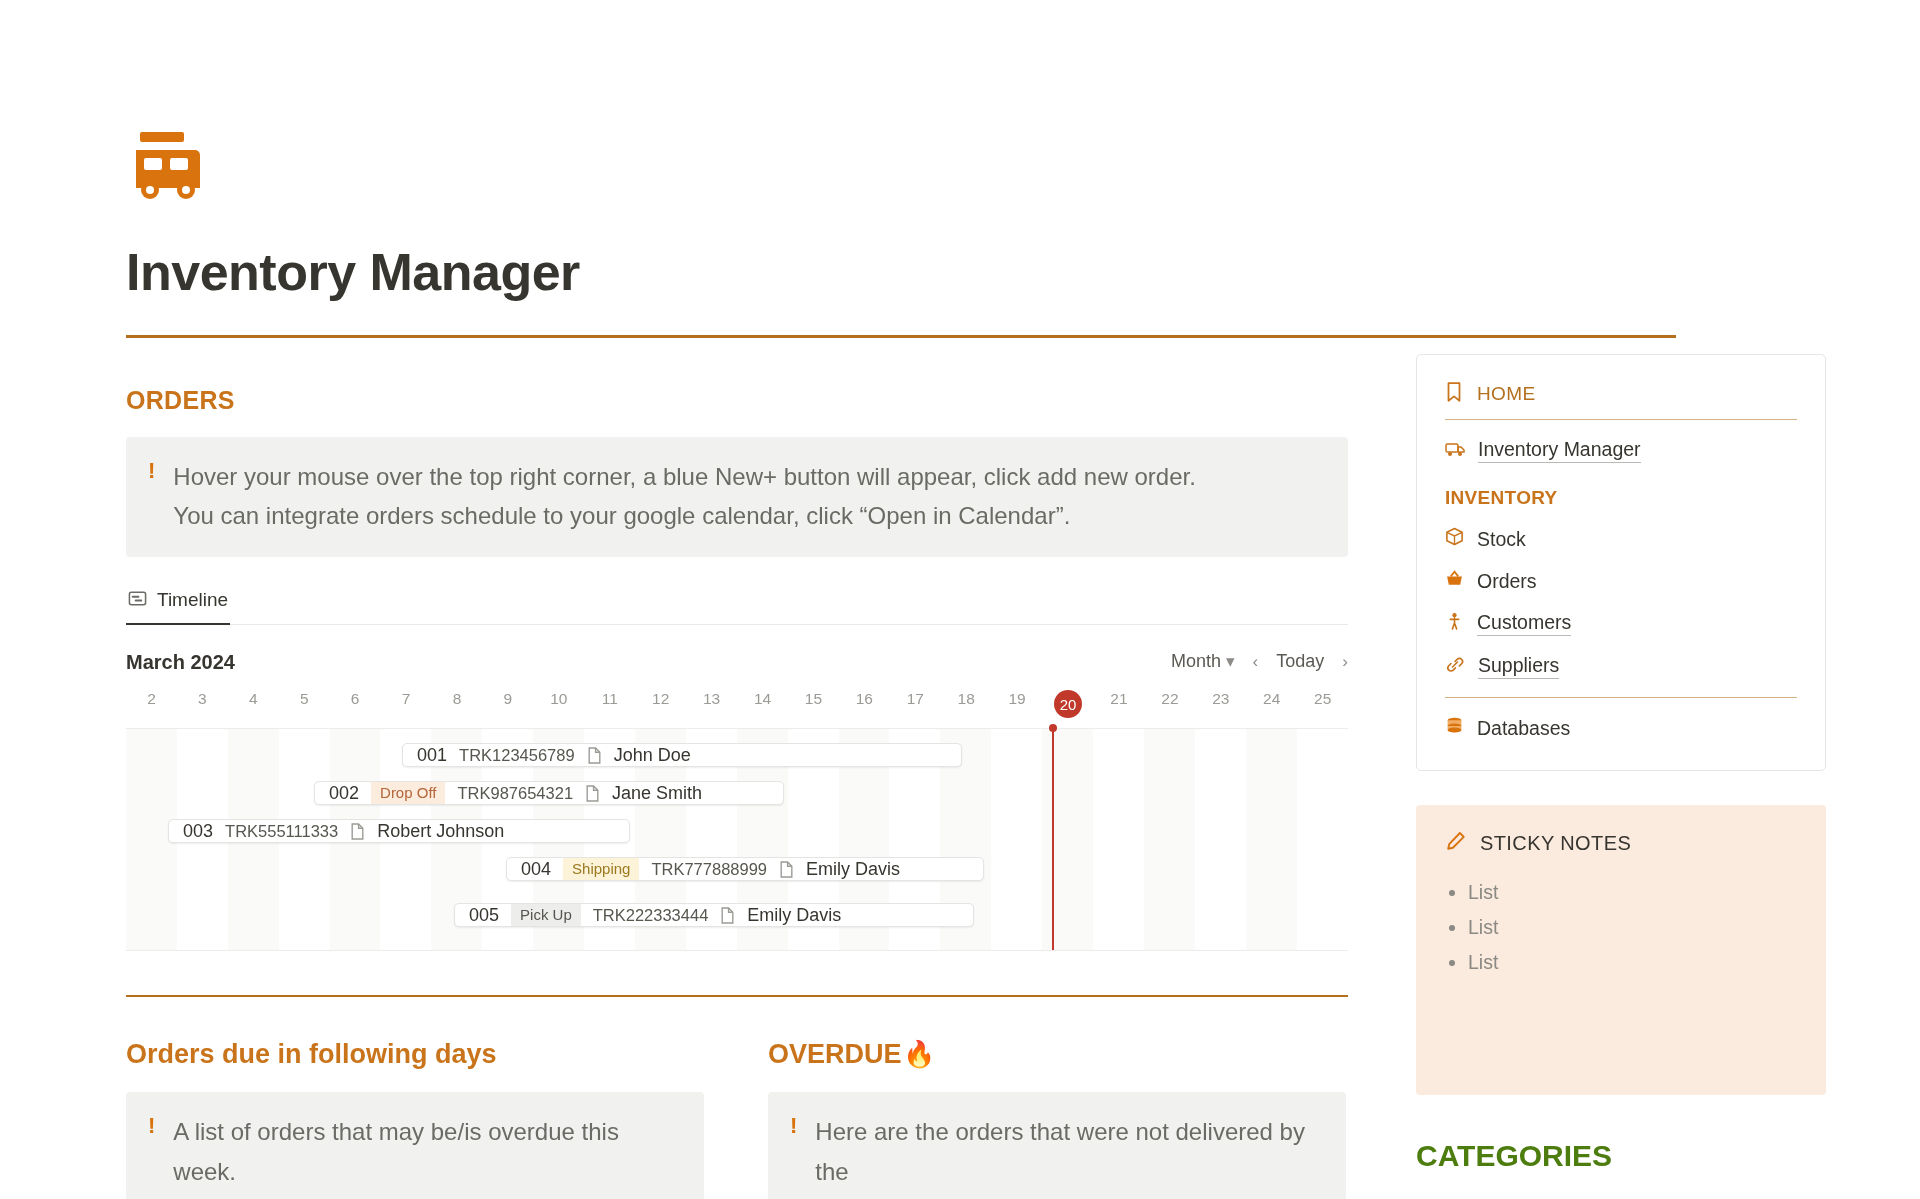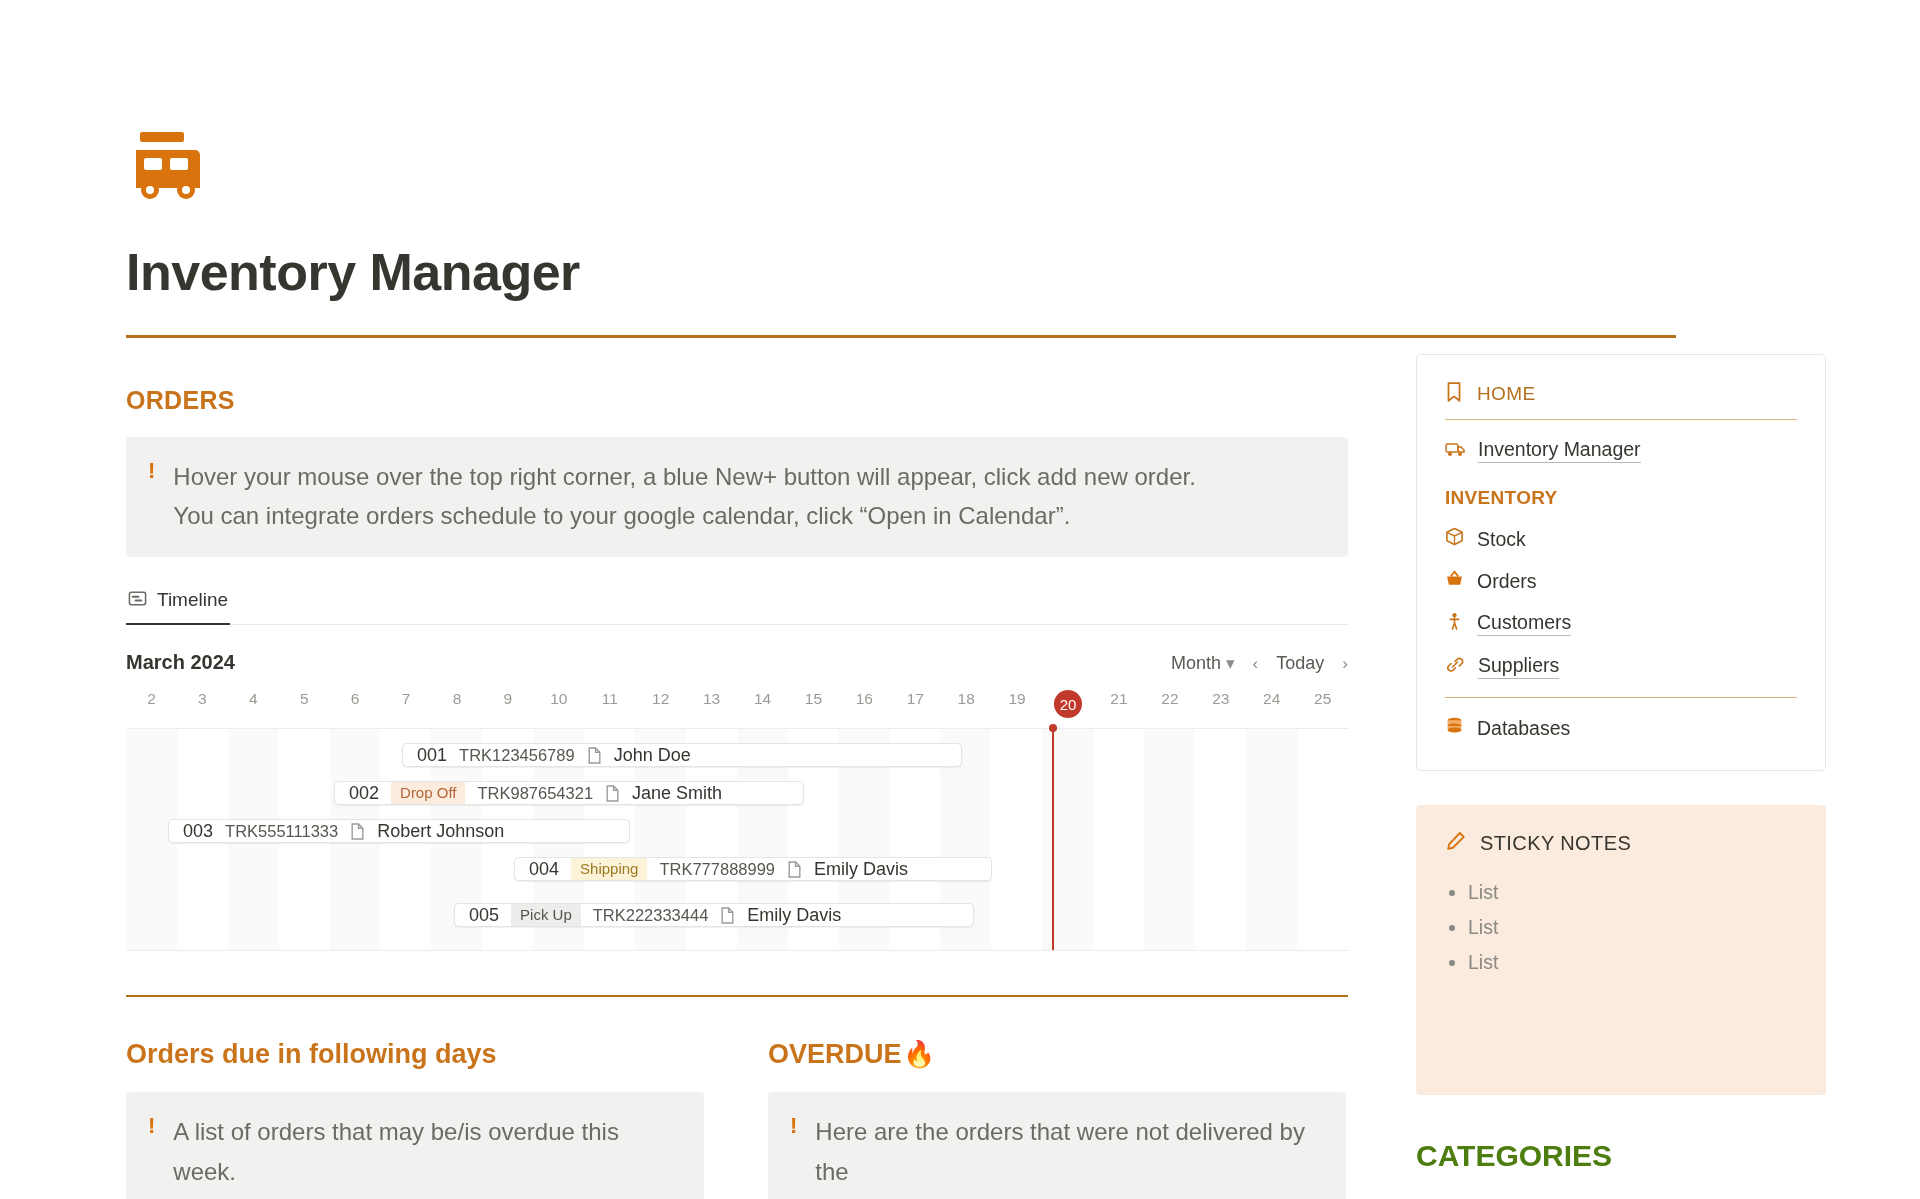--- a/index.html
+++ b/index.html
@@ -72,21 +72,21 @@
     font-size: 19px;
     color: #37352f;
     border-bottom: 2px solid #37352f;
     margin-bottom: -1px;
   }
   .tab-ico { color: #6b6b66; display: inline-flex; }
 
   
   .tl-head {
     margin-top: 26px;
-    display: flex; align-items: flex-end;
+    display: flex; align-items: flex-start;
     width: 1222px;
   }
   .tl-month { font-size: 20px; font-weight: bold; color: #37352f; }
   .tl-controls { margin-left: auto; display: flex; align-items: center; gap: 18px; color: #5c5a54; font-size: 18px; }
   .tl-ctl { display: flex; align-items: center; gap: 5px; cursor: default; }
   .tl-arrow { color: #8d8b85; font-size: 17px; }
   .tl-days {
     margin-top: 16px;
     width: 1222px;
     display: flex;
@@ -321,21 +321,21 @@
           <span class="bar-trk">TRK123456789</span>
           <span class="doc-ico">
               <svg width="15" height="17" viewBox="0 0 14 16">
                 <path d="M2 1h6l4 4v10H2z" fill="none" stroke="#9b9a95" stroke-width="1.3"></path>
                 <path d="M8 1v4h4" fill="none" stroke="#9b9a95" stroke-width="1.3"></path>
               </svg>
             </span>
           <span class="bar-name">John Doe</span>
         </div>
 
-        <div class="tl-bar" style="left:208px; top:52px; width:470px;">
+        <div class="tl-bar" style="left:188px; top:52px; width:470px;">
           <span class="bar-id">002</span>
           <span class="pill pill-dropoff">Drop Off</span>
           <span class="bar-trk">TRK987654321</span>
           <span class="doc-ico">
               <svg width="15" height="17" viewBox="0 0 14 16">
                 <path d="M2 1h6l4 4v10H2z" fill="none" stroke="#9b9a95" stroke-width="1.3"></path>
                 <path d="M8 1v4h4" fill="none" stroke="#9b9a95" stroke-width="1.3"></path>
               </svg>
             </span>
           <span class="bar-name">Jane Smith</span>
@@ -346,21 +346,21 @@
           <span class="bar-trk">TRK555111333</span>
           <span class="doc-ico">
               <svg width="15" height="17" viewBox="0 0 14 16">
                 <path d="M2 1h6l4 4v10H2z" fill="none" stroke="#9b9a95" stroke-width="1.3"></path>
                 <path d="M8 1v4h4" fill="none" stroke="#9b9a95" stroke-width="1.3"></path>
               </svg>
             </span>
           <span class="bar-name">Robert Johnson</span>
         </div>
 
-        <div class="tl-bar" style="left:388px; top:128px; width:478px;">
+        <div class="tl-bar" style="left:380px; top:128px; width:478px;">
           <span class="bar-id">004</span>
           <span class="pill pill-shipping">Shipping</span>
           <span class="bar-trk">TRK777888999</span>
           <span class="doc-ico">
               <svg width="15" height="17" viewBox="0 0 14 16">
                 <path d="M2 1h6l4 4v10H2z" fill="none" stroke="#9b9a95" stroke-width="1.3"></path>
                 <path d="M8 1v4h4" fill="none" stroke="#9b9a95" stroke-width="1.3"></path>
               </svg>
             </span>
           <span class="bar-name">Emily Davis</span>

